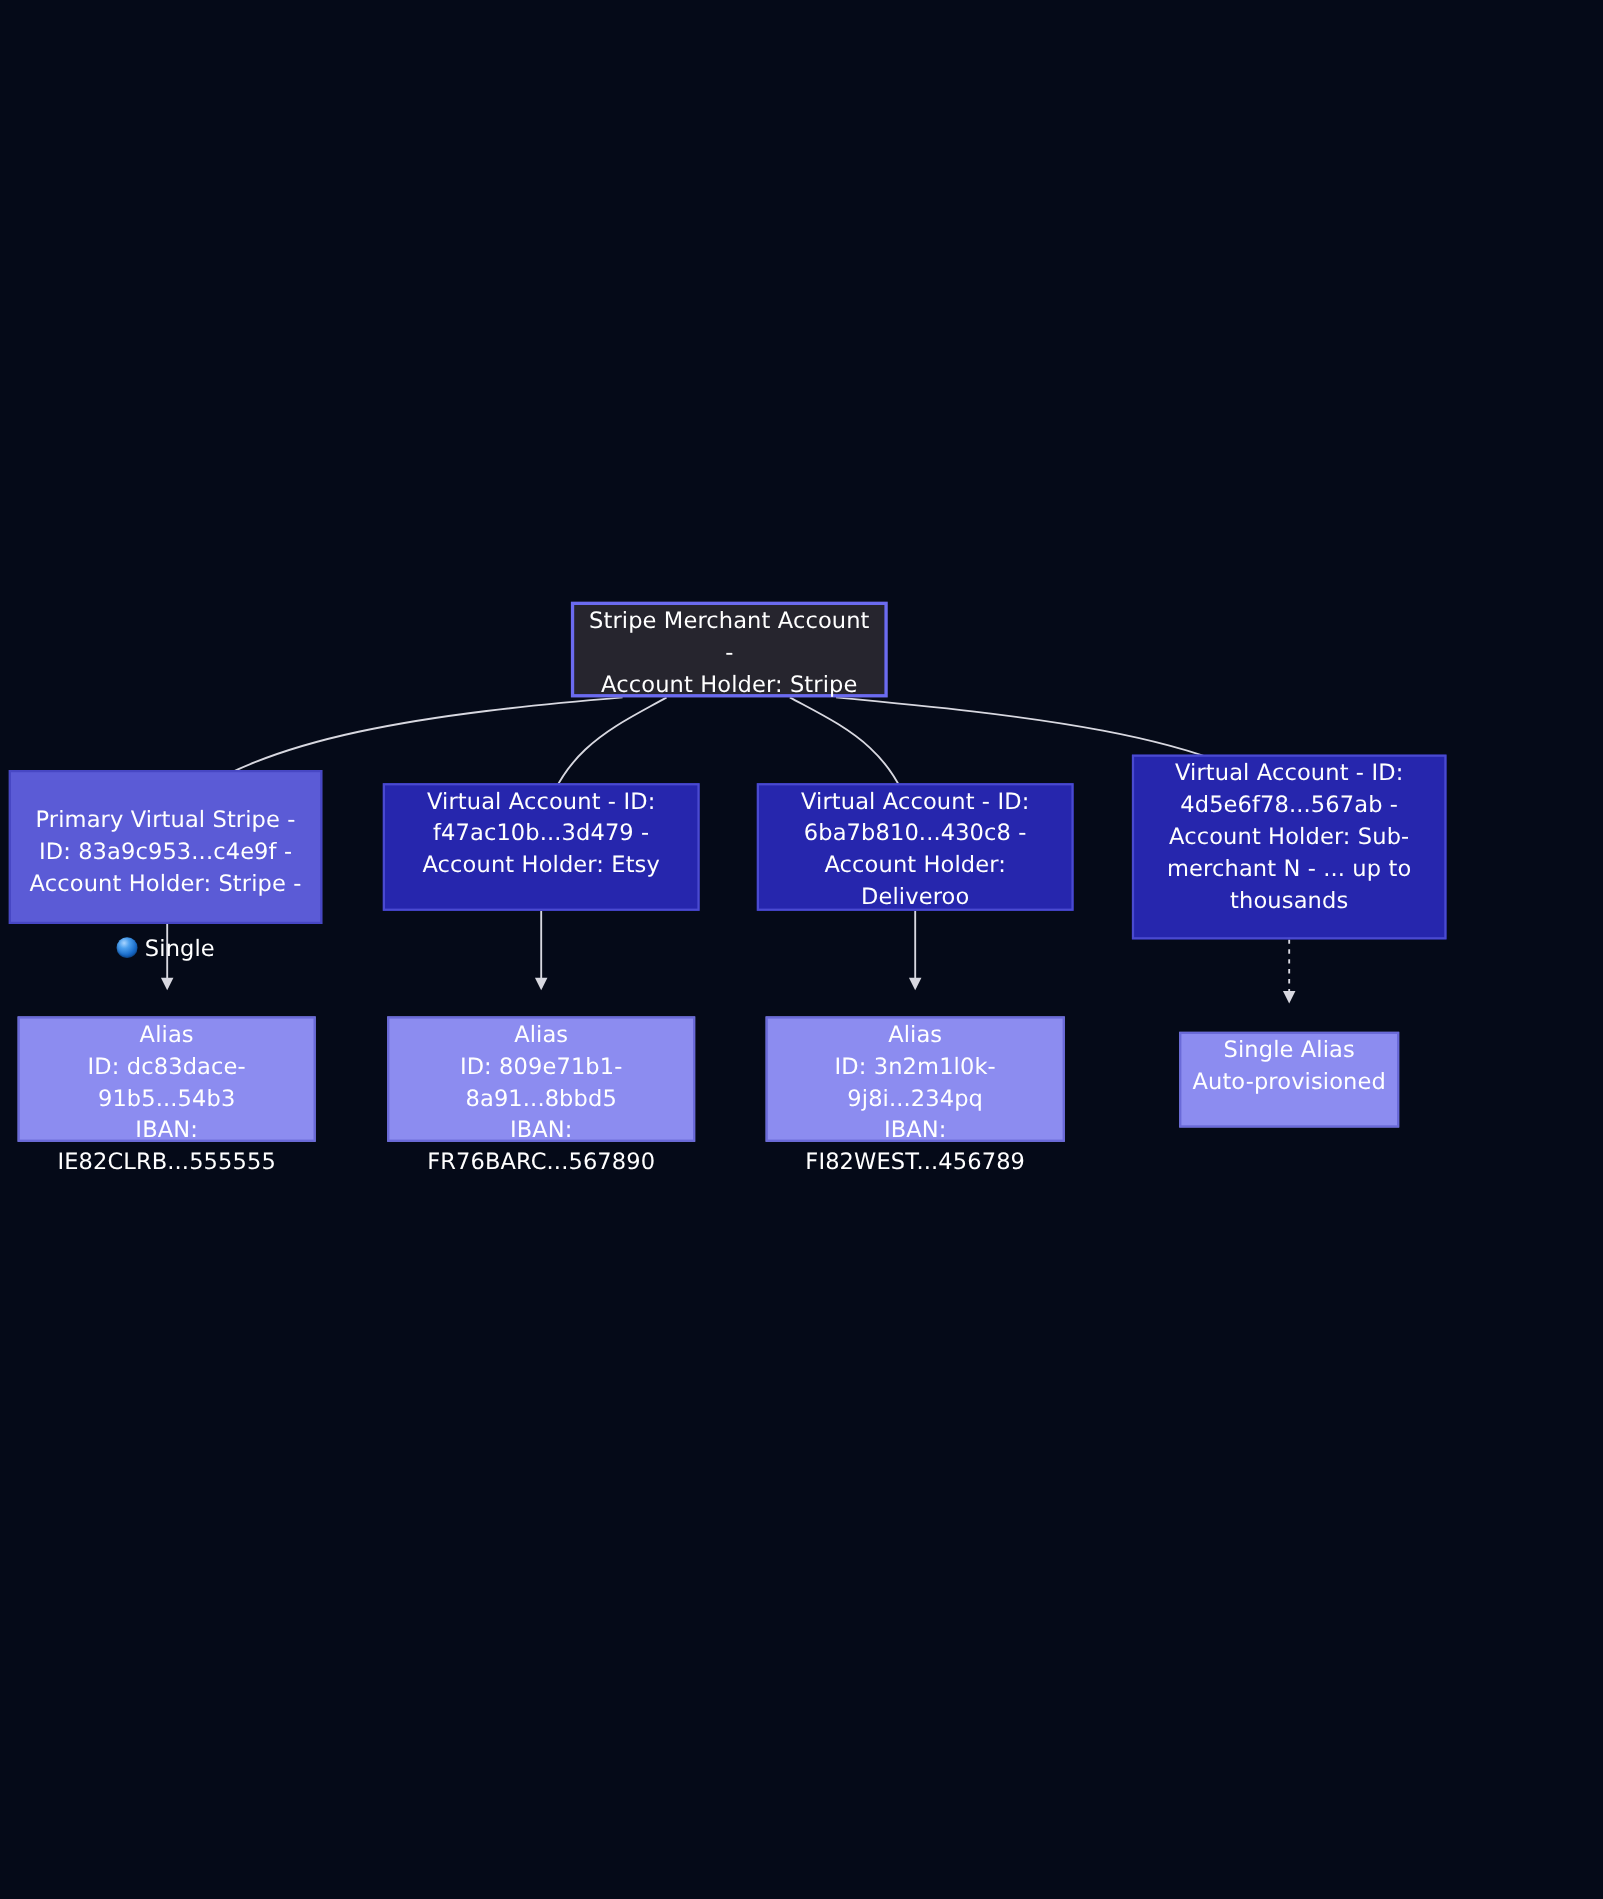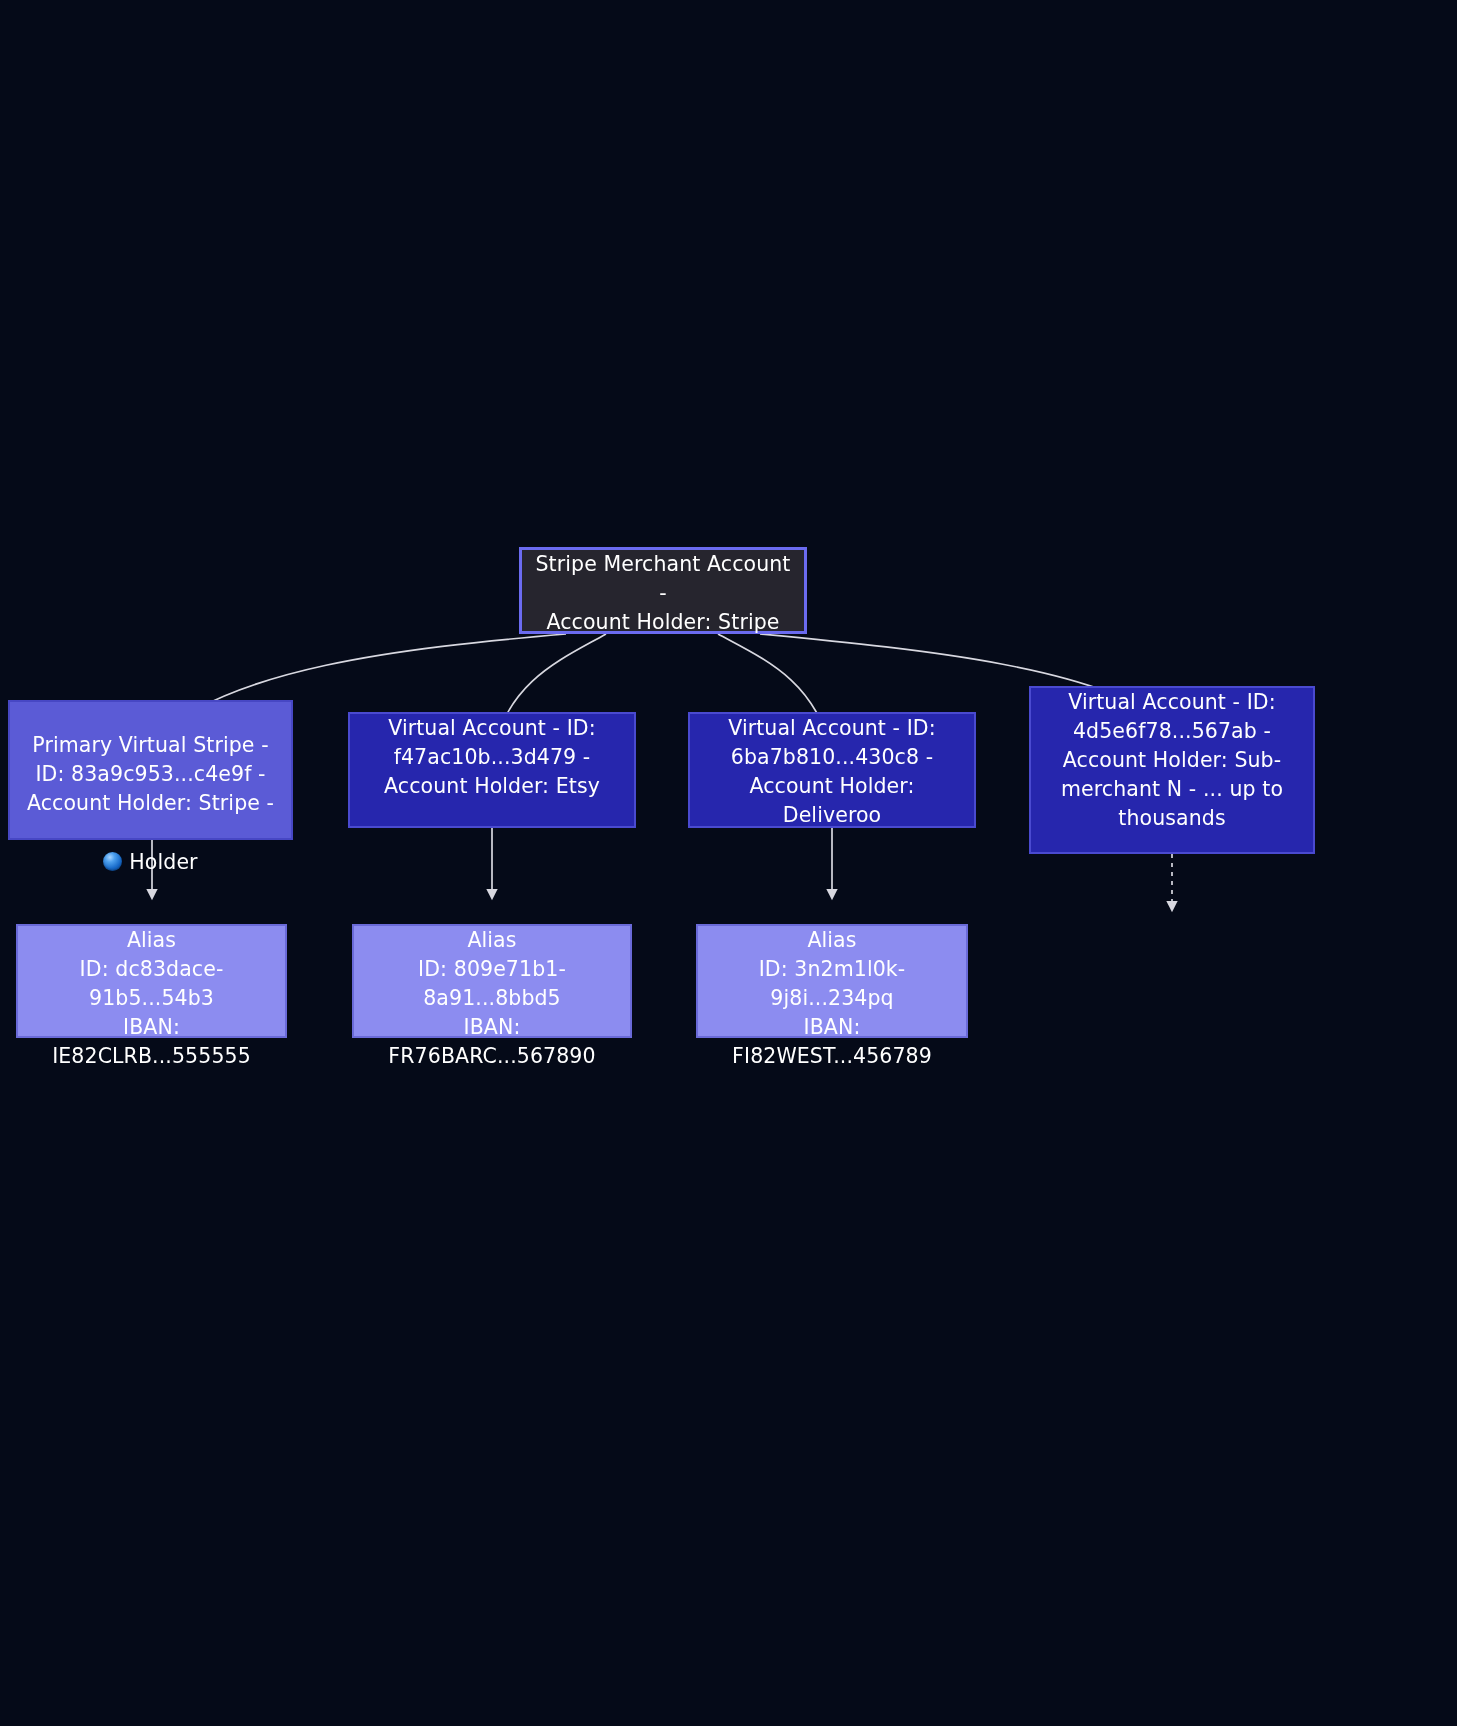--- a/index.html
+++ b/index.html
@@ -119,21 +119,21 @@
   <div class="node node-root" style="left:519px; top:547px; width:288px; height:87px;">
     <span class="label">Stripe Merchant Account -
 Account Holder: Stripe</span>
   </div>
 
   <div class="node node-primary" style="left:8px; top:700px; width:285px; height:140px;">
     <span class="label">
       <span>Primary Virtual Stripe -
 ID: 83a9c953...c4e9f -
 Account Holder: Stripe -</span><br>
-      <span class="emoji-dot"></span><span>Holder</span>
+      <span class="emoji-dot"></span><span>Single</span>
     </span>
   </div>
 
   <div class="node node-virtual" style="left:348px; top:712px; width:288px; height:116px;">
     <span class="label">Virtual Account - ID:
 f47ac10b...3d479 -
 Account Holder: Etsy</span>
   </div>
 
   <div class="node node-virtual" style="left:688px; top:712px; width:288px; height:116px;">
@@ -161,14 +161,18 @@
 ID: 809e71b1-8a91...8bbd5
 IBAN: FR76BARC...567890</span>
   </div>
 
   <div class="node node-alias" style="left:696px; top:906px; width:272px; height:114px;">
     <span class="label">Alias
 ID: 3n2m1l0k-9j8i...234pq
 IBAN: FI82WEST...456789</span>
   </div>
 
+  <div class="node node-alias" style="left:1072px; top:920px; width:200px; height:87px;">
+    <span class="label">Single Alias
+Auto-provisioned</span>
+  </div>
 
 </div>
 
 </body></html>

